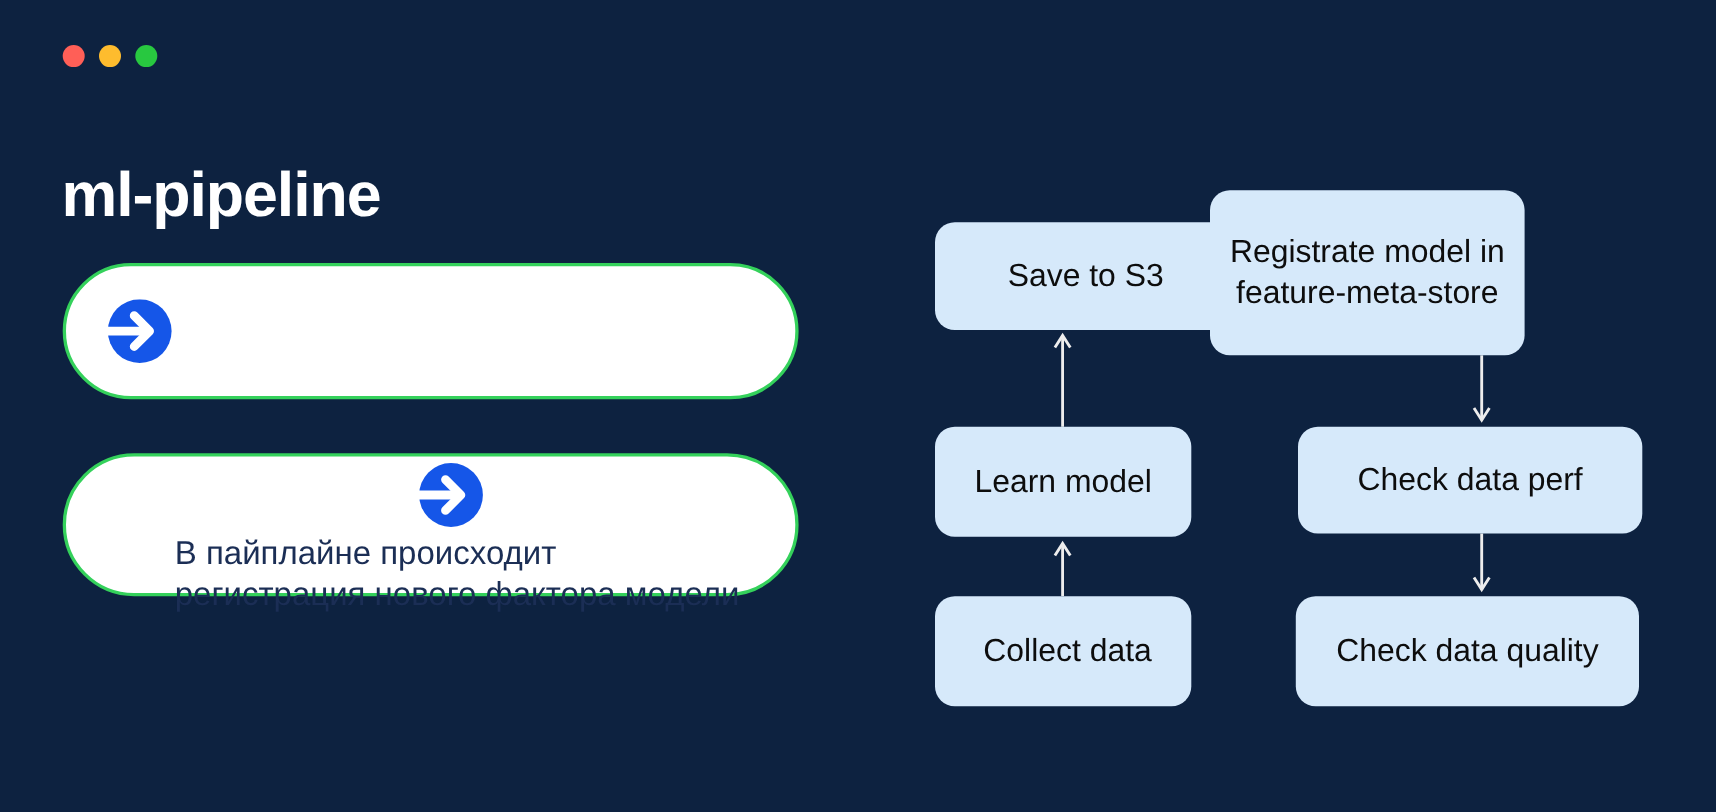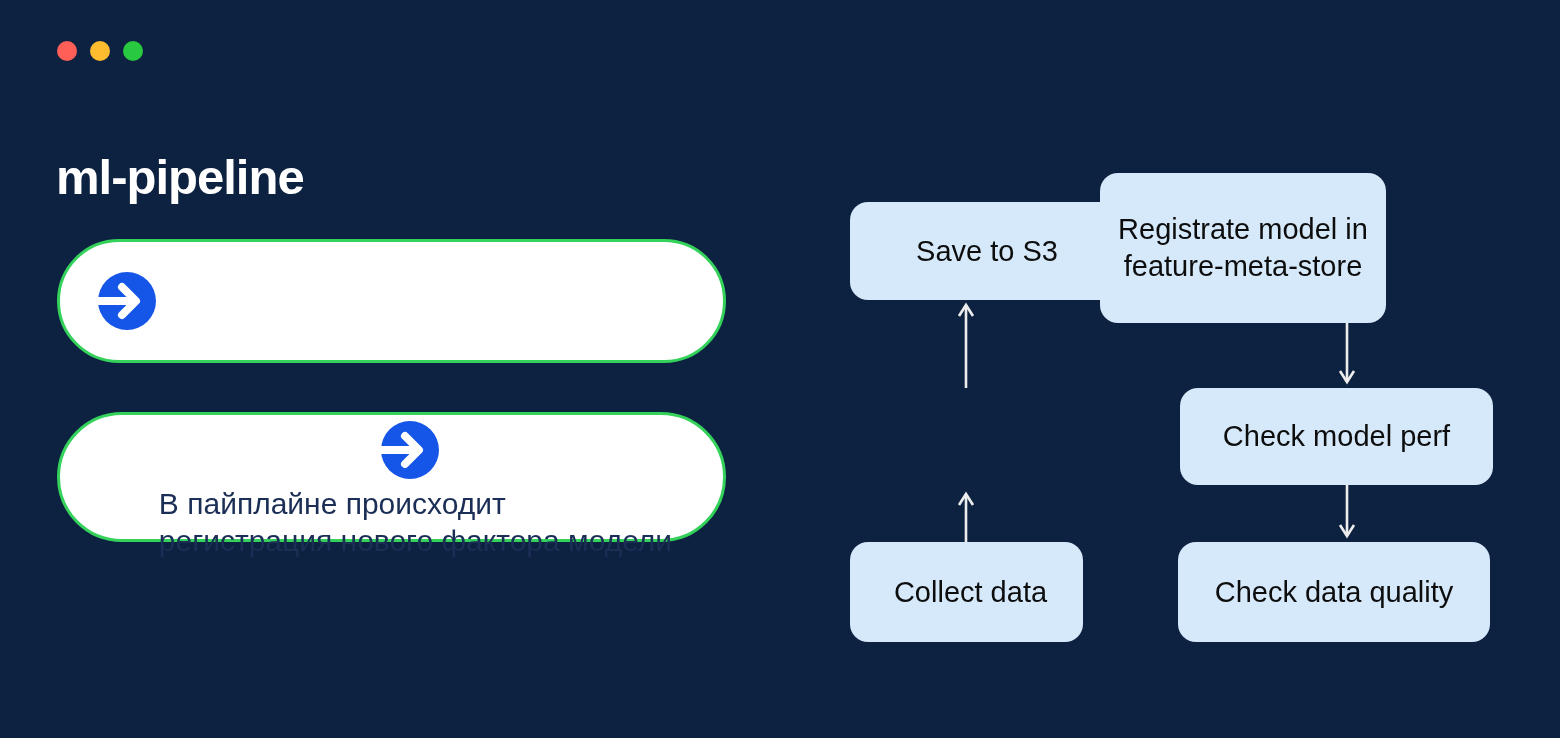--- a/index.html
+++ b/index.html
@@ -10,21 +10,21 @@
   }
   
   .dots{position:absolute;left:57px;top:41px;display:flex;gap:13px;}
   .dot{width:20px;height:20px;border-radius:50%;display:inline-block;}
   .dot.red{background:var(--dot_red,#ff5f57);}
   .dot.yellow{background:var(--dot_yellow,#febc2e);}
   .dot.green{background:var(--dot_green,#28c840);}
   
   .title{
     position:absolute;left:56px;top:147px;margin:0;
-    font-size:49px;line-height:60px;font-weight:700;
+    font-size:57px;line-height:60px;font-weight:700;
     color:var(--title_text,#ffffff);letter-spacing:-1px;
   }
   
   .pill{
     position:absolute;left:57px;width:669px;box-sizing:border-box;
     background:var(--bullet_bg,#ffffff);
     border:3px solid var(--bullet_border,#34d15b);
     border-radius:70px;
     display:flex;align-items:center;
     padding-left:28px;
@@ -103,17 +103,18 @@
     </defs>
     <line class="edge" x1="966" y1="542" x2="966" y2="494" marker-end="url(#arrowhead)"></line>
     <line class="edge" x1="966" y1="388" x2="966" y2="305" marker-end="url(#arrowhead)"></line>
     <line class="edge" x1="1083" y1="245" x2="1150" y2="245" marker-end="url(#arrowhead)"></line>
     <line class="edge" x1="1347" y1="323" x2="1347" y2="382" marker-end="url(#arrowhead)"></line>
     <line class="edge" x1="1347" y1="485" x2="1347" y2="536" marker-end="url(#arrowhead)"></line>
   </svg>
 
   <div class="node n-save">Save to S3</div>
   <div class="node n-reg">Registrate model in feature-meta-store</div>
-  <div class="node n-perf">Check model perf</div>
+  <div class="node n-learn">Learn model</div>
+  <div class="node n-perf">Check data perf</div>
   <div class="node n-collect">Collect data</div>
   <div class="node n-quality">Check data quality</div>
 
 </div>
 
 </body></html>

